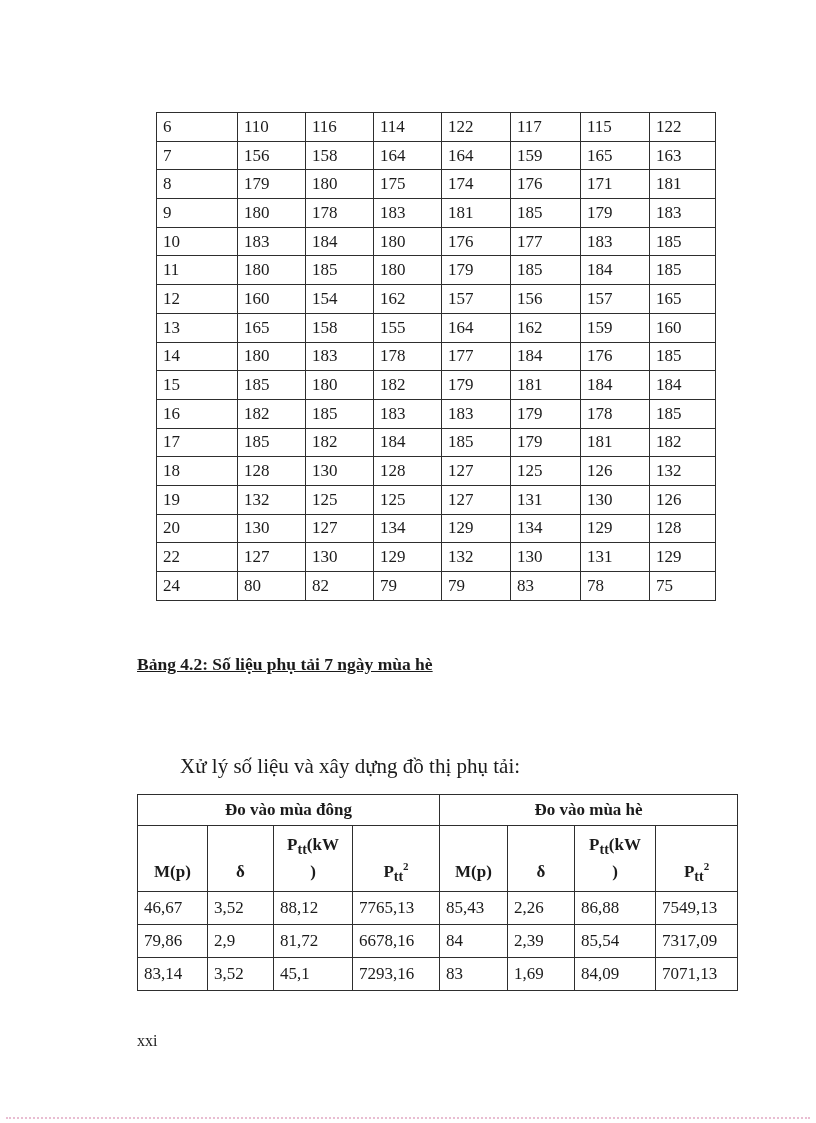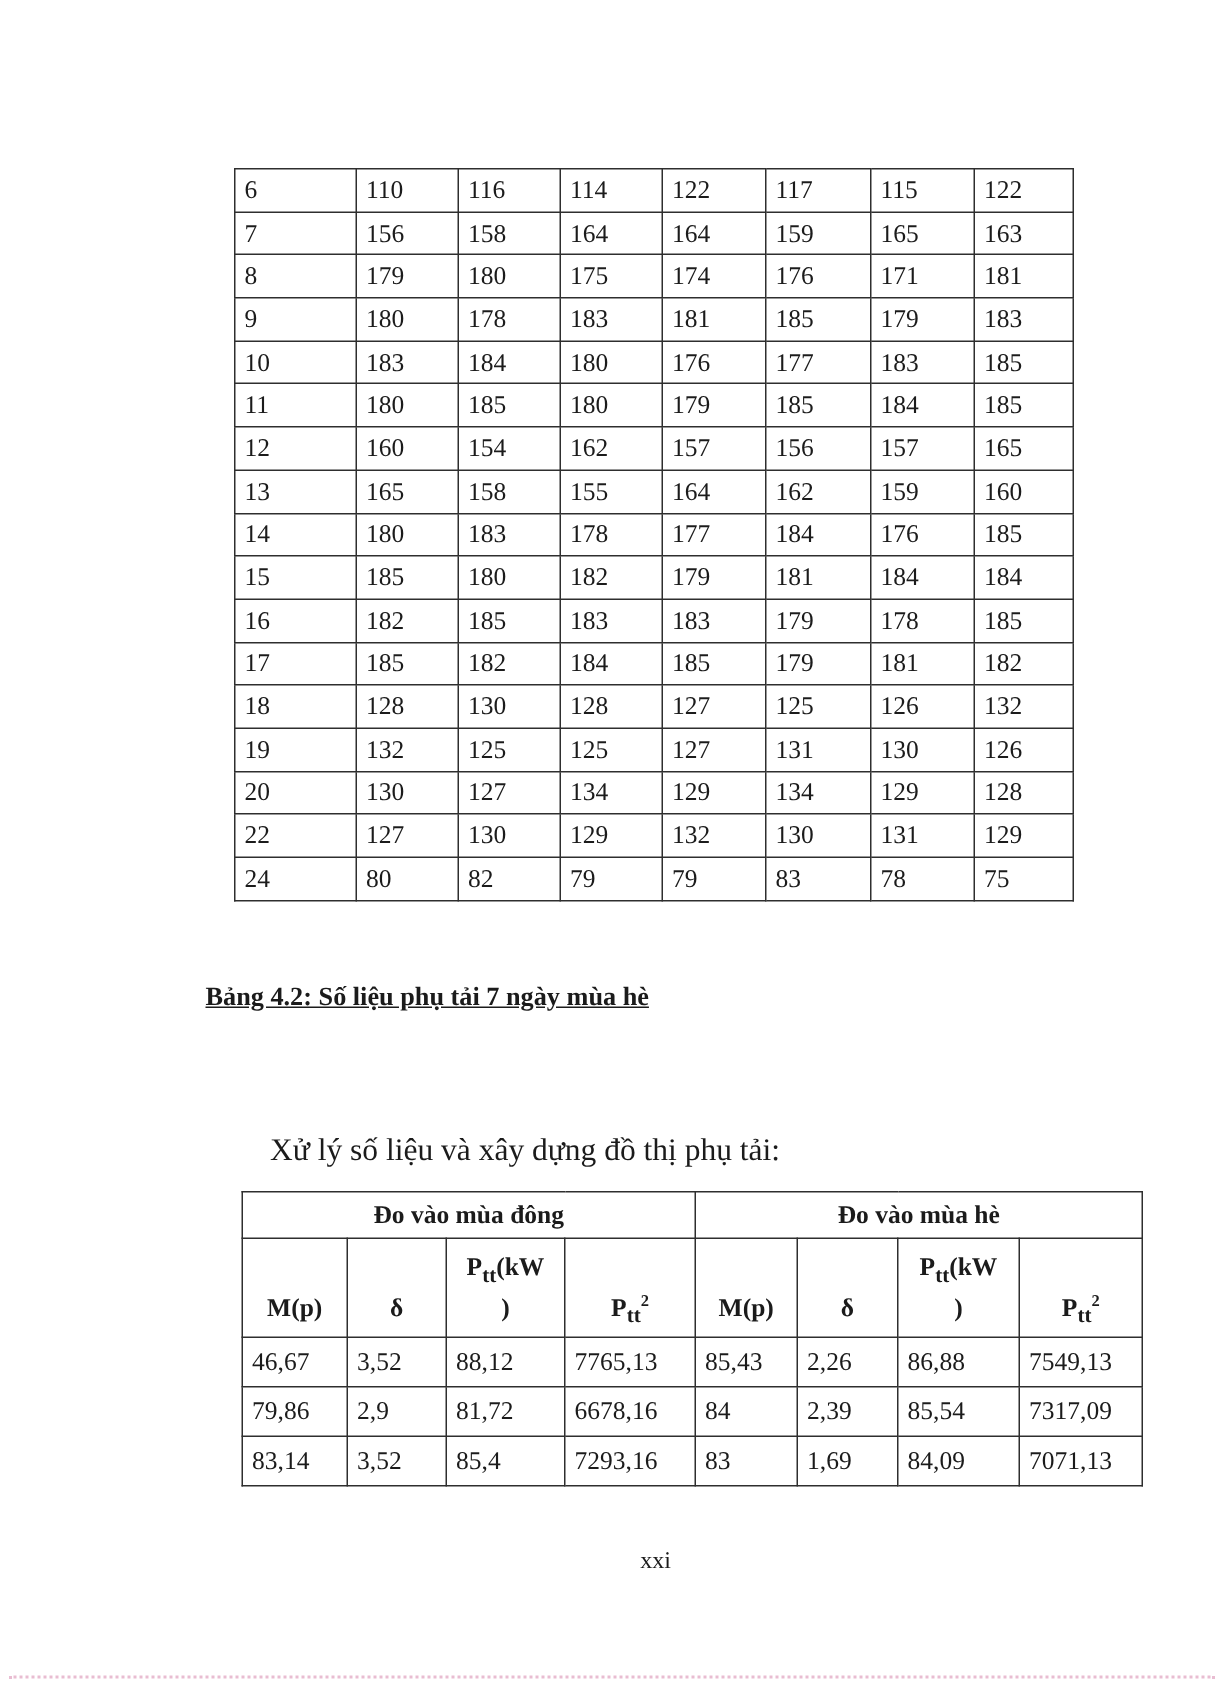--- a/index.html
+++ b/index.html
@@ -46,21 +46,21 @@
 
   
   .paragraph {
     position: absolute;
     left: 180px;
     top: 754px;
     font-size: 21px;
   }
 
   
-  #table2-wrap { position: absolute; left: 137px; top: 794px; margin-left: 24px; }
+  #table2-wrap { position: absolute; left: 137px; top: 794px; }
   #table2 { width: 600px; }
   #table2 .group-row td {
     height: 30px;
     text-align: center;
     font-weight: bold;
     padding: 0;
   }
   #table2 .head-row td {
     height: 59px;
     text-align: center;
@@ -74,21 +74,20 @@
 
   sub { font-size: 14px; line-height: 0; }
   sup { font-size: 11px; line-height: 0; }
 
   
   .page-number {
     position: absolute;
     left: 137px;
     top: 1032px;
     width: 600px;
-    text-align: center;
     font-size: 16px;
   }
 
   
   .dotline {
     position: absolute;
     left: 6px;
     top: 1117px;
     width: 804px;
     height: 0;
@@ -334,21 +333,21 @@
             <td>81,72</td>
             <td>6678,16</td>
             <td>84</td>
             <td>2,39</td>
             <td>85,54</td>
             <td>7317,09</td>
           </tr>
           <tr class="data-row">
             <td>83,14</td>
             <td>3,52</td>
-            <td>85,4</td>
+            <td>45,1</td>
             <td>7293,16</td>
             <td>83</td>
             <td>1,69</td>
             <td>84,09</td>
             <td>7071,13</td>
           </tr>
         </tbody>
     </table>
   </div>
 

